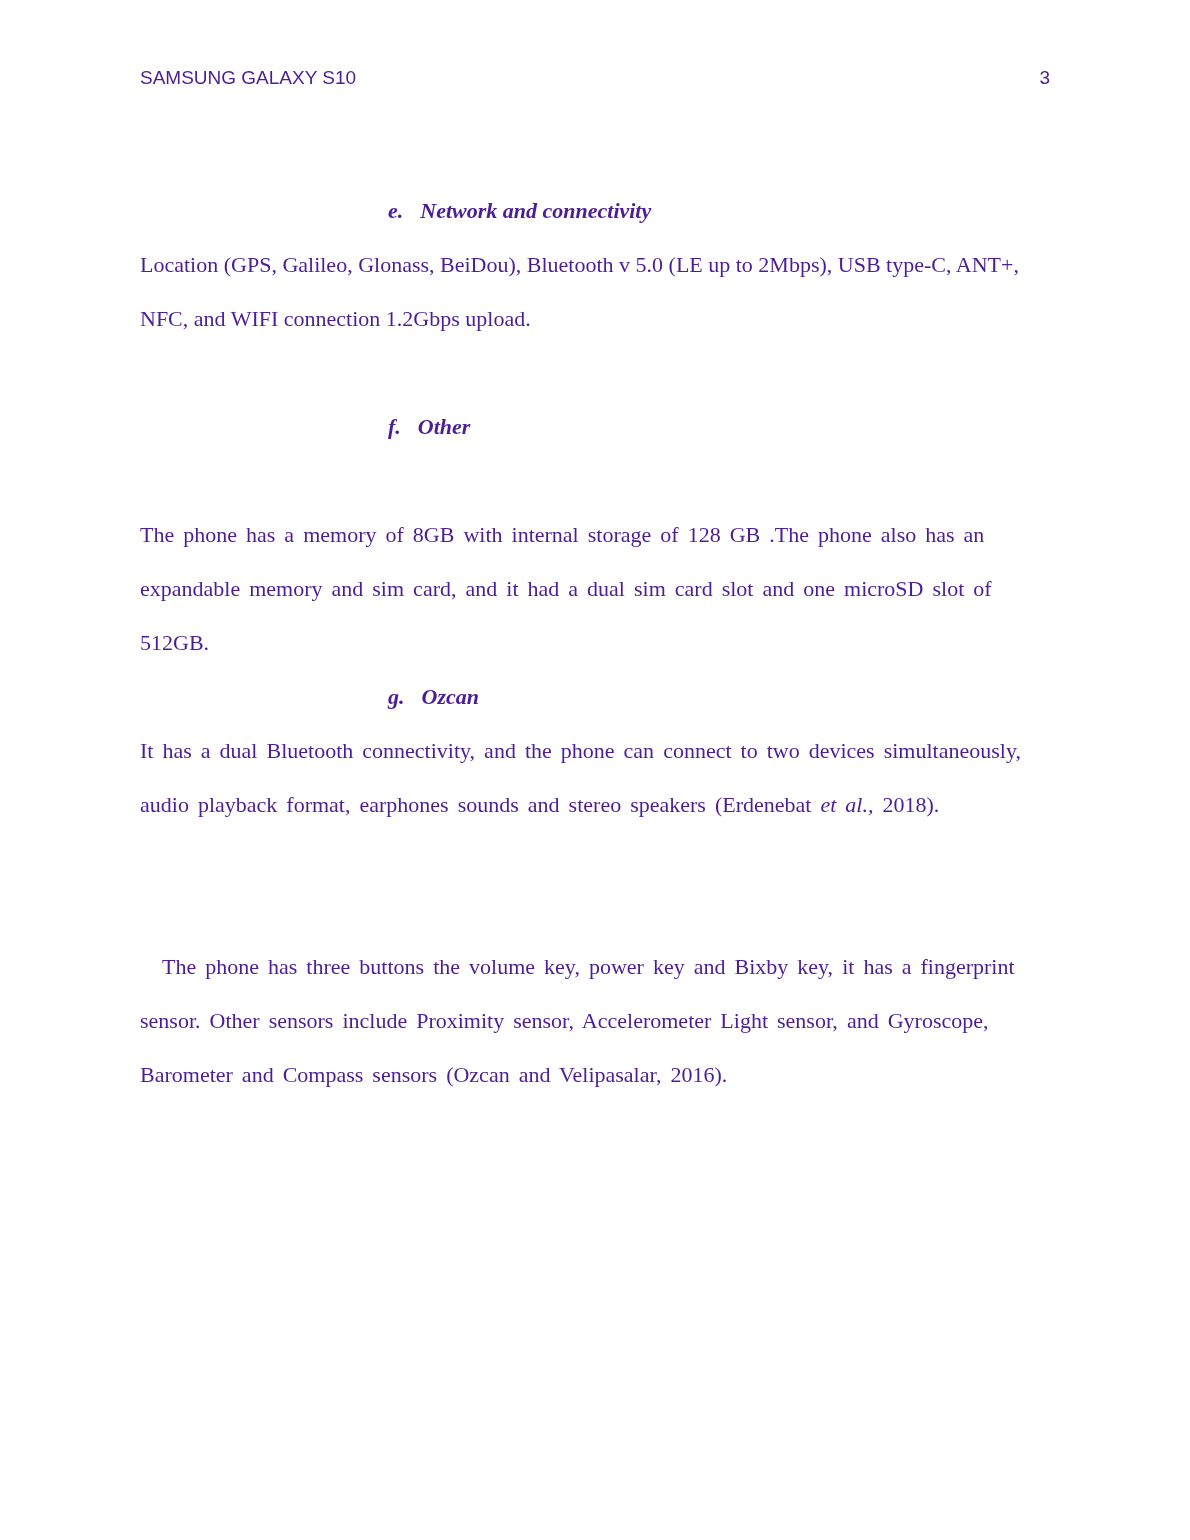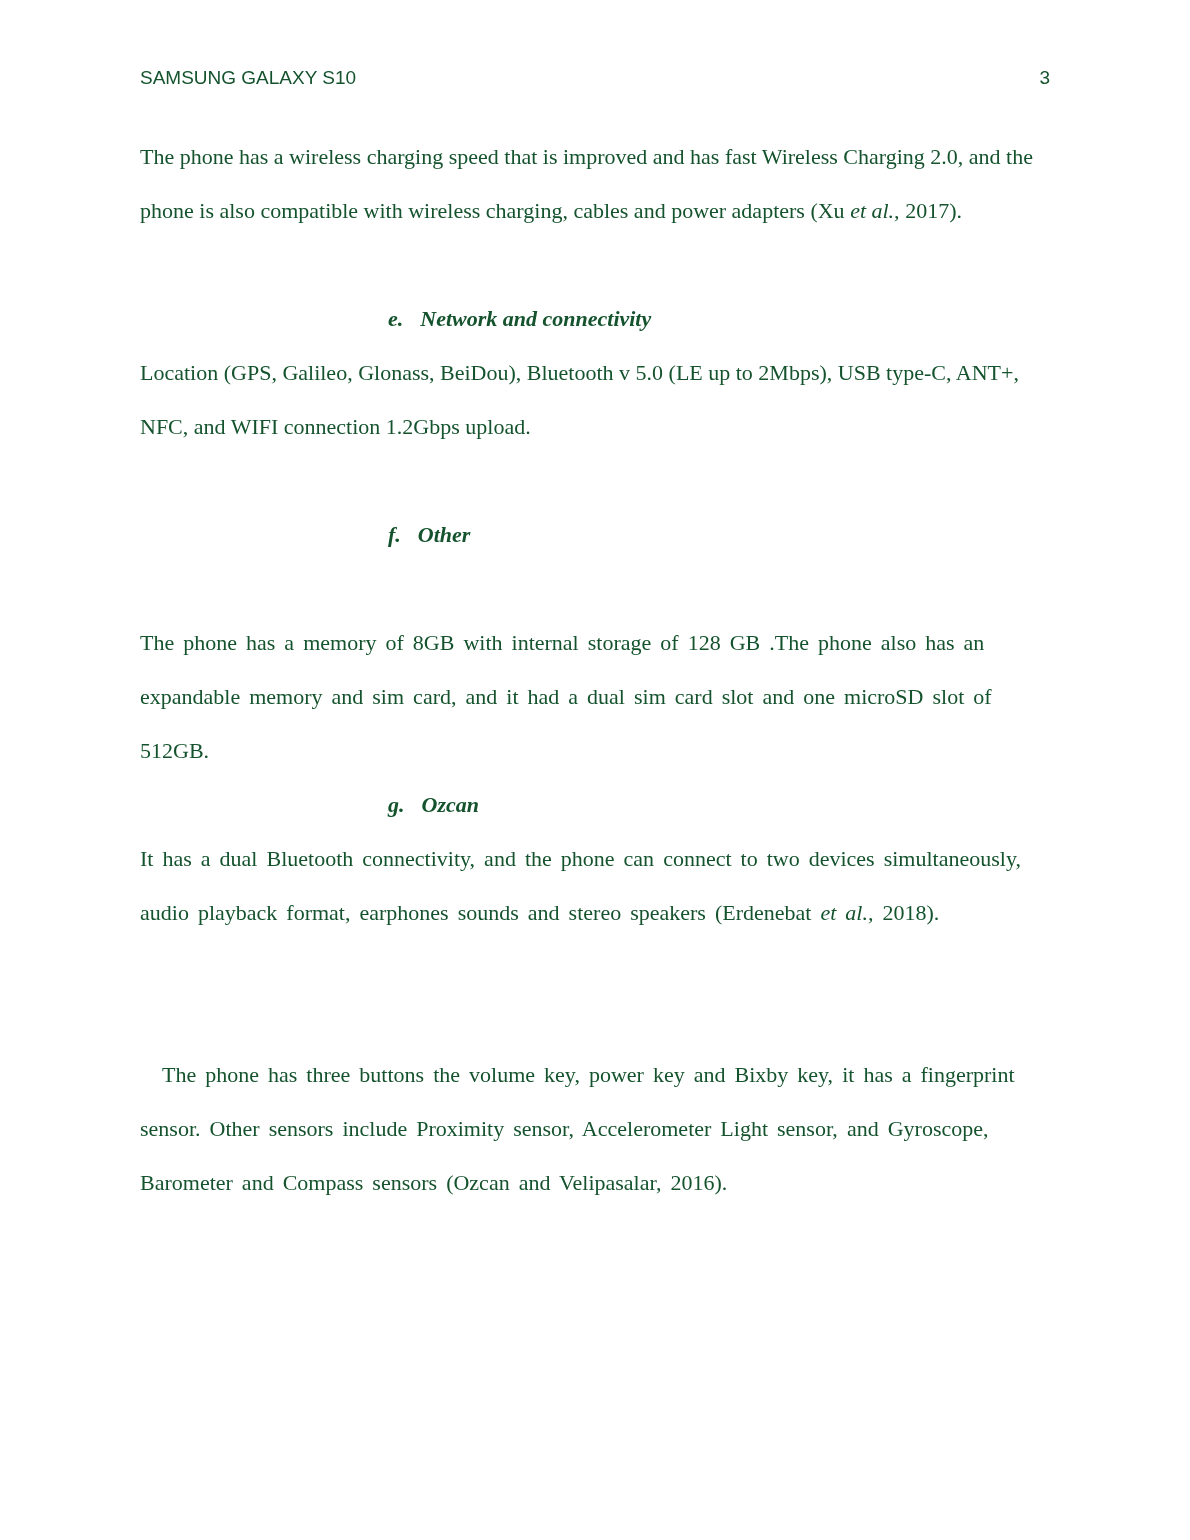--- a/index.html
+++ b/index.html
@@ -5,21 +5,21 @@
   * { margin: 0; padding: 0; box-sizing: border-box; }
   html, body { background: #ffffff; }
   .page {
     position: relative;
     width: 1190px;
     height: 1540px;
     margin: 0 auto;
     background: #ffffff;
     padding: 66px 140px 4px 140px;
     font-family: "Liberation Serif", serif;
-    color: #14532d;
+    color: #4c1d95;
     overflow: hidden;
   }
   .page-header {
     display: flex;
     justify-content: space-between;
     align-items: baseline;
     font-family: "Liberation Sans", sans-serif;
     font-size: 19px;
     line-height: 24px;
     font-weight: 400;
@@ -45,21 +45,20 @@
 </style>
 </head>
 <body>
 
 <div class="page">
   <div class="page-header">
     <span>SAMSUNG GALAXY S10</span>
     <span>3</span>
   </div>
   <div class="page-body">
-      <p class="para"><span>The phone has a wireless charging speed that is improved and has fast Wireless Charging 2.0, and the phone is also compatible with wireless charging, cables and power adapters (Xu </span><span class="italic">et al.,</span><span> 2017).</span></p>
       <div class="spacer"></div>
       <div class="heading"><span class="heading-label">e.</span><span class="heading-title">Network and connectivity</span></div>
       <p class="para"><span>Location (GPS, Galileo, Glonass, BeiDou), Bluetooth v 5.0 (LE up to 2Mbps), USB type-C, ANT+, NFC, and WIFI connection 1.2Gbps upload.</span></p>
       <div class="spacer"></div>
       <div class="heading"><span class="heading-label">f.</span><span class="heading-title">Other</span></div>
       <div class="spacer"></div>
       <p class="para wide"><span>The phone has a memory of 8GB with internal storage of 128 GB .The phone also has an expandable memory and sim card, and it had a dual sim card slot and one microSD slot of 512GB.</span></p>
       <div class="heading"><span class="heading-label">g.</span><span class="heading-title">Ozcan</span></div>
       <p class="para wide"><span>It has a dual Bluetooth connectivity, and the phone can connect to two devices simultaneously, audio playback format, earphones sounds and stereo speakers (Erdenebat </span><span class="italic">et al.,</span><span> 2018).</span></p>
       <div class="spacer"></div>

